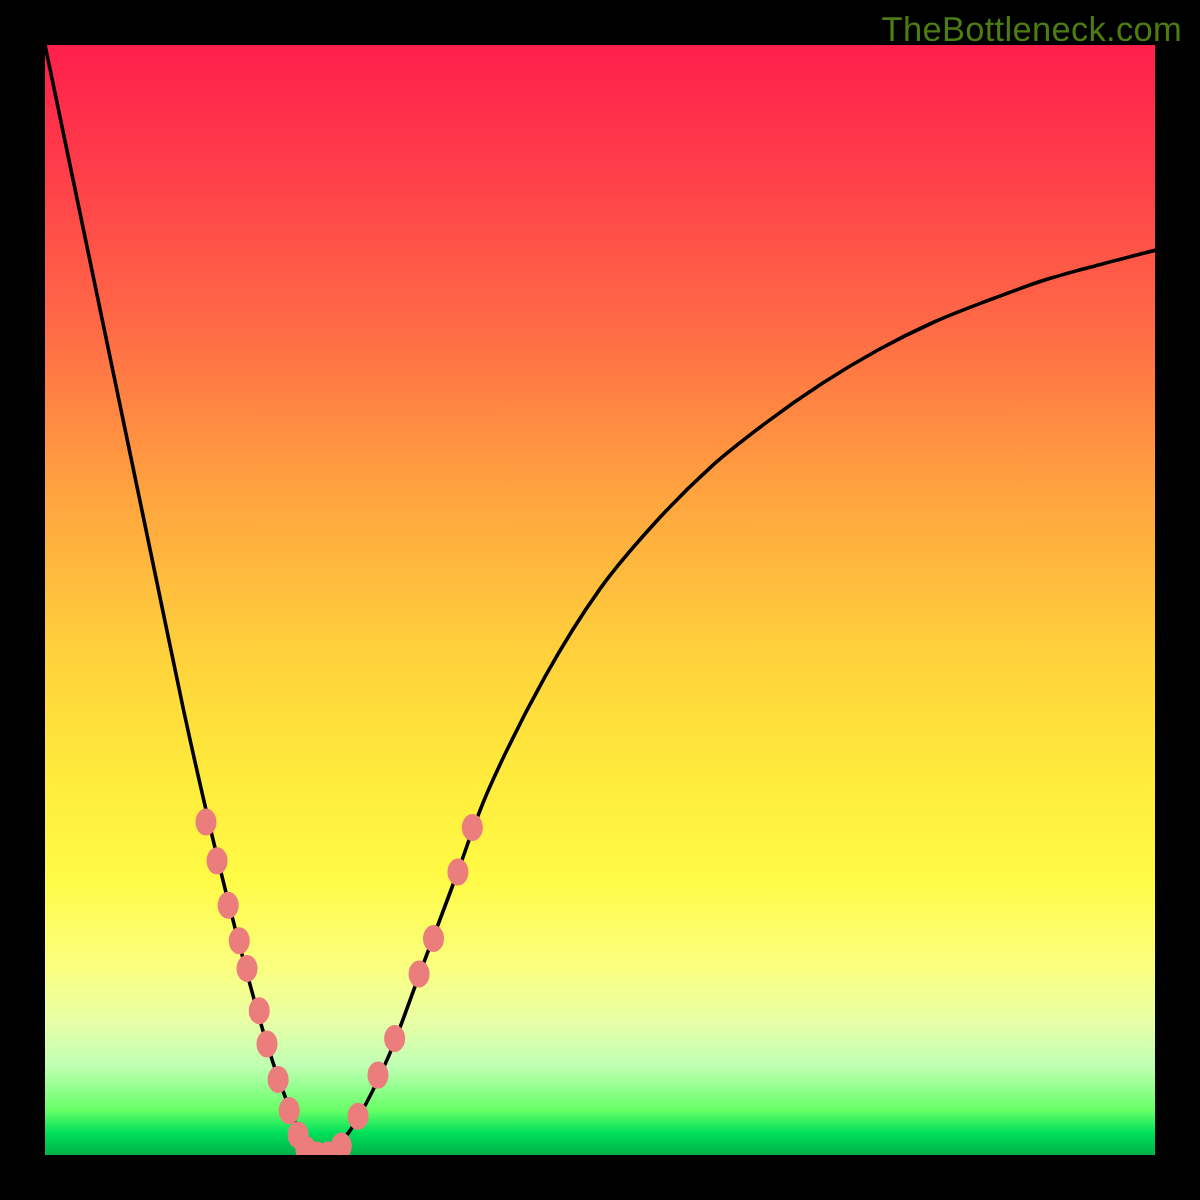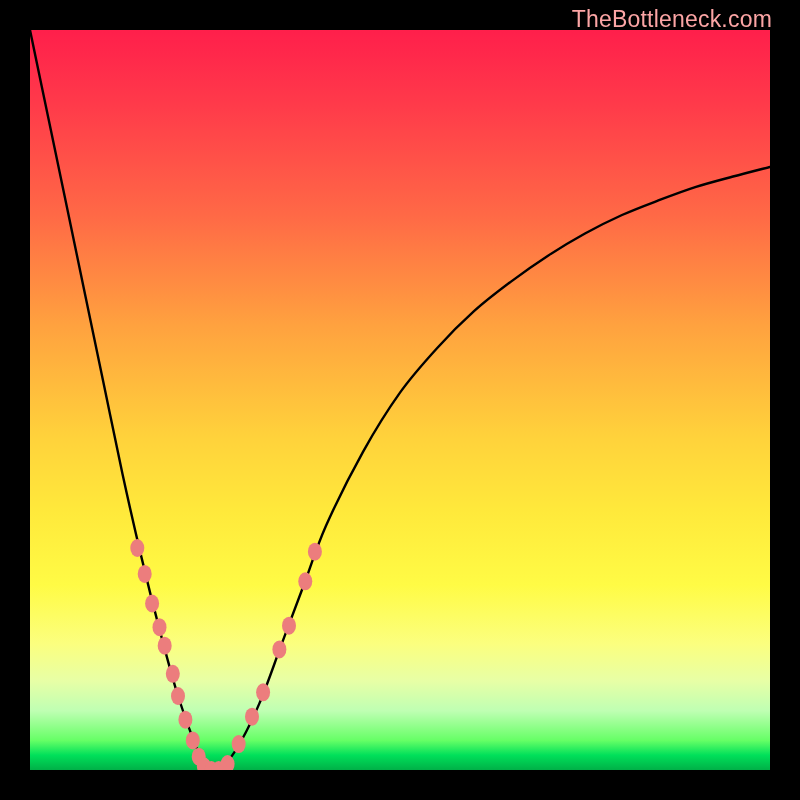--- a/index.html
+++ b/index.html
@@ -38,22 +38,22 @@
       #e7ffa6 88%,
       #bfffb3 92%,
       #66ff66 96%,
       #00e05a 98%,
       #00b047 100%
     );
   }
   .watermark {
     position: absolute;
     top: 6px;
-    right: 28px;
-    color: #fca5a5;
+    right: 12px;
+    color: #4d7c0f;
     font-size: 23px;
     font-weight: 500;
     letter-spacing: 0.2px;
     user-select: none;
   }
   svg.curve {
     position: absolute;
     left: 0;
     top: 0;
     width: 740px;

